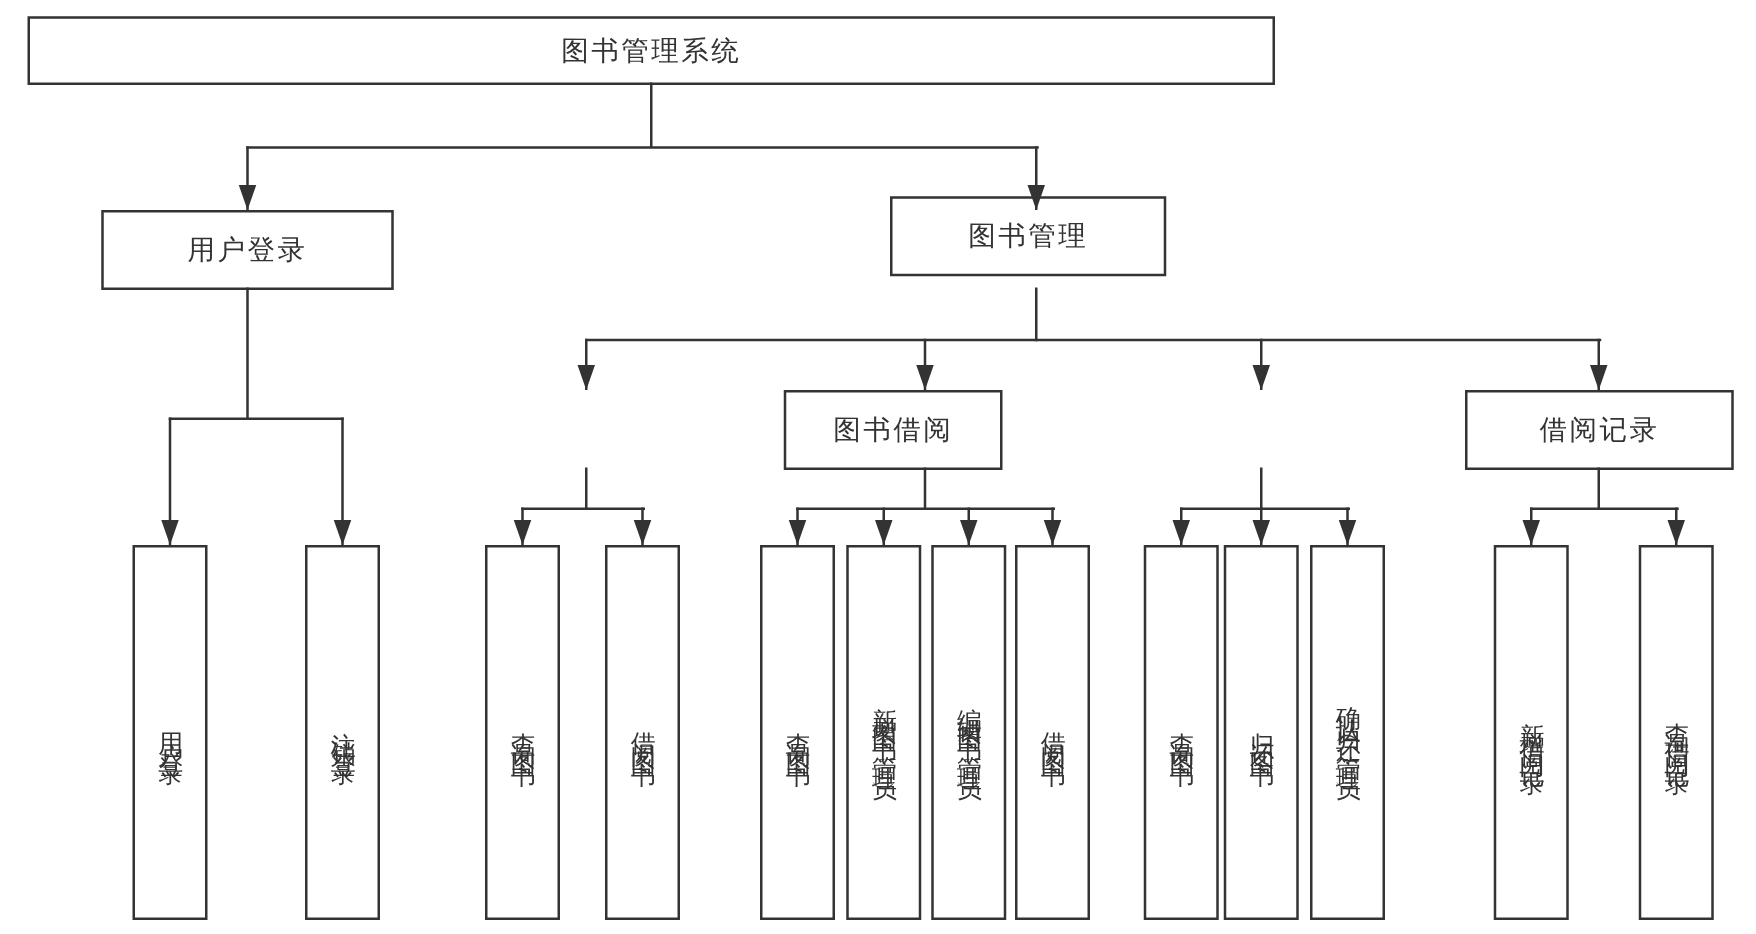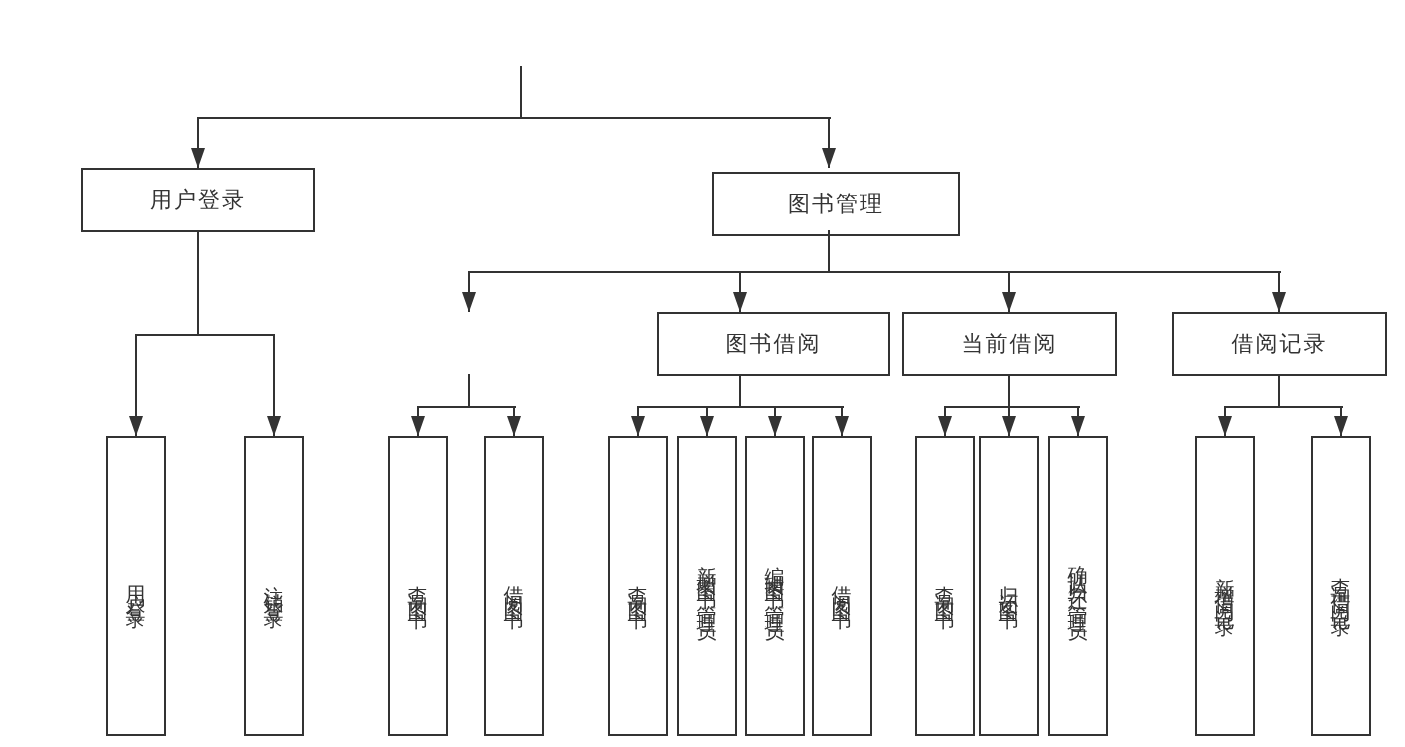--- a/index.html
+++ b/index.html
@@ -33,26 +33,26 @@
   .watermark{
     position:absolute;top:714px;right:2px;
     color:var(--watermark);font-size:21px;letter-spacing:1px;white-space:nowrap;
   }
 </style>
 </head>
 <body>
 
 <div id="canvas">
 
+  <div class="box hbox" style="left:22px;top:13px;width:998px;height:55px">图书管理系统</div>
 
   <div class="box hbox" style="left:81px;top:168px;width:234px;height:64px">用户登录</div>
-  <div class="box hbox" style="left:712px;top:172px;width:248px;height:64px">图书管理</div>
+  <div class="box hbox" style="left:712px;top:157px;width:221px;height:64px">图书管理</div>
 
-  <div class="box hbox" style="left:657px;top:312px;width:233px;height:64px">图书借阅</div>
-  <div class="box hbox" style="left:902px;top:312px;width:215px;height:64px">当前借阅</div>
+  <div class="box hbox" style="left:627px;top:312px;width:175px;height:64px">图书借阅</div>
   <div class="box hbox" style="left:1172px;top:312px;width:215px;height:64px">借阅记录</div>
 
   <div class="box vbox" style="left:106px;top:436px;width:60px;height:300px">用户登录</div>
   <div class="box vbox" style="left:244px;top:436px;width:60px;height:300px">注销登录</div>
   <div class="box vbox" style="left:388px;top:436px;width:60px;height:300px">查询图书</div>
   <div class="box vbox" style="left:484px;top:436px;width:60px;height:300px">借阅图书</div>
   <div class="box vbox" style="left:608px;top:436px;width:60px;height:300px">查询图书</div>
   <div class="box vbox" style="left:677px;top:436px;width:60px;height:300px">新增图书（管理员）</div>
   <div class="box vbox" style="left:745px;top:436px;width:60px;height:300px">编辑图书（管理员）</div>
   <div class="box vbox" style="left:812px;top:436px;width:60px;height:300px">借阅图书</div>

